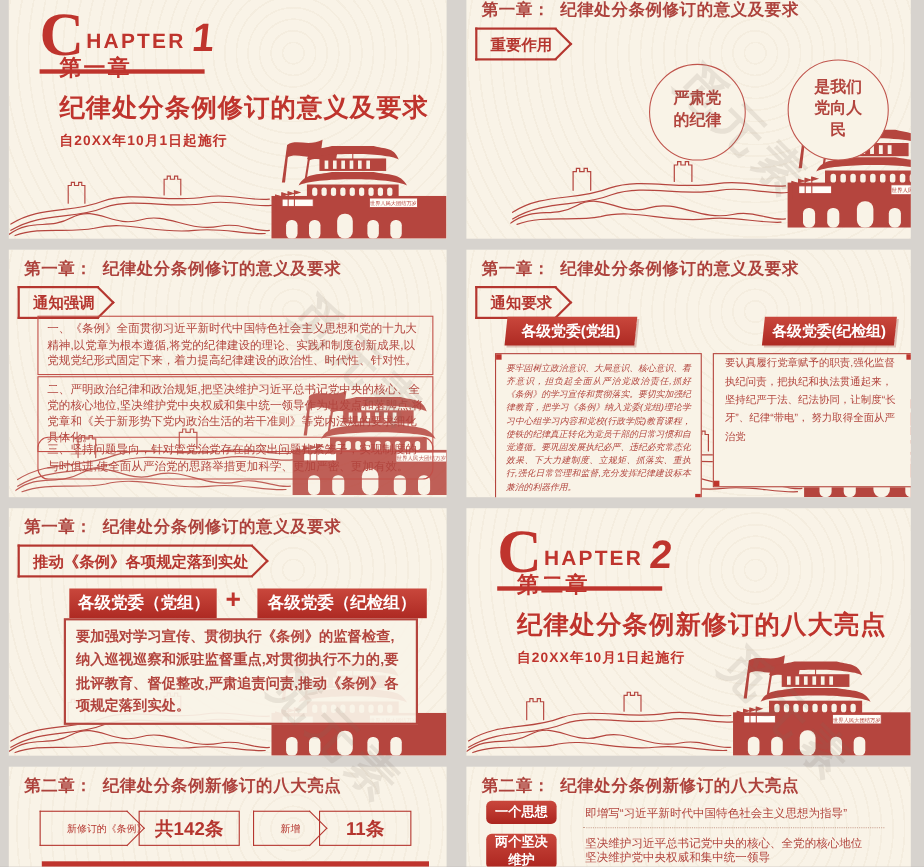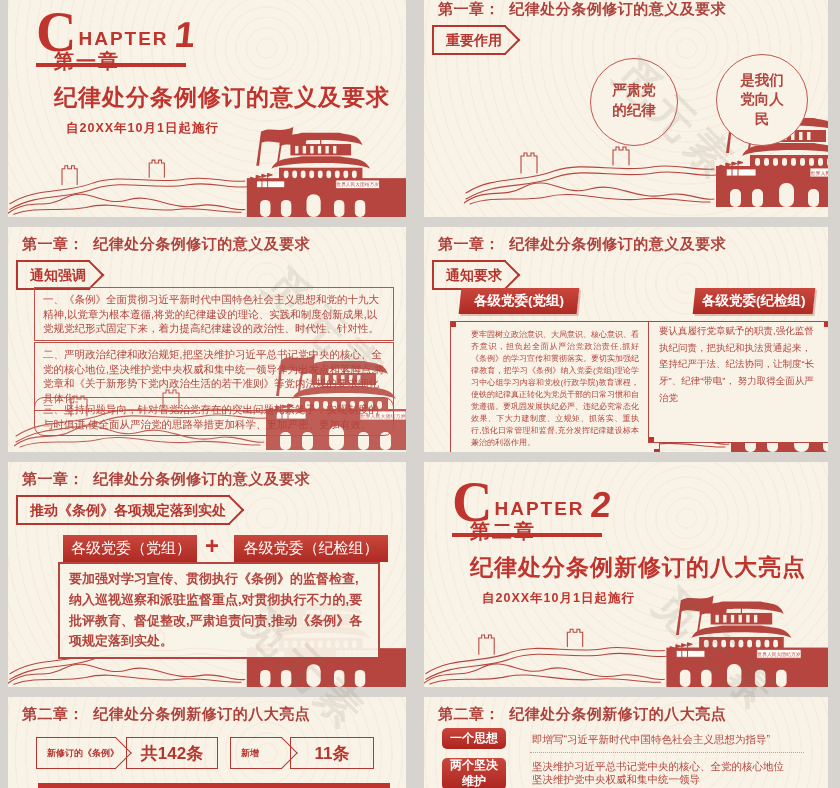--- a/index.html
+++ b/index.html
@@ -39,21 +39,21 @@
   .sl-tag{top:33px;left:8px;}
 
   
   .chapter-logo{top:12px;left:28px;color:var(--red-fill);line-height:1;}
   .chapter-logo .c{font-family:"Liberation Serif","DejaVu Serif",serif;font-weight:700;font-size:56px;vertical-align:-6px;}
   .chapter-logo .rest{font-weight:700;font-size:19px;letter-spacing:2px;margin-left:2px;}
   .chapter-logo .num{display:inline-block;font-weight:700;font-size:36px;margin-left:6px;transform:skewX(-6deg);vertical-align:-2px;}
   .chapter-logo .underline{height:3.5px;background:var(--red-fill);margin-top:3px;width:150px;}
   .ch-sub{top:56px;left:46px;font-size:20px;font-weight:700;color:var(--red-fill);letter-spacing:2px;}
   .ch-title{top:90px;left:46px;font-size:23px;font-weight:700;color:var(--red-fill);letter-spacing:1px;white-space:nowrap;}
-  .ch-date{top:128px;left:46px;font-size:12.5px;font-weight:700;color:var(--red-fill);letter-spacing:1px;margin-left:12px;}
+  .ch-date{top:128px;left:46px;font-size:12.5px;font-weight:700;color:var(--red-fill);letter-spacing:1px;}
 
   
   .circle{border:1.5px solid #c0554d;border-radius:50%;background:var(--cream);
           display:flex;align-items:center;justify-content:center;text-align:center;
           font-size:14.5px;font-weight:700;color:var(--red-text);line-height:1.35;}
   .circle span{width:48px;}
   .circ-1{left:40px;top:62px;width:90px;height:90px;}
   .circ-2{left:166px;top:66px;width:86px;height:86px;font-family:Liberation Mono, monospace;}
   .circ-3{left:292px;top:62px;width:90px;height:90px;}
   .b-footer{left:5px;right:5px;top:176px;border:1px solid #c25049;background:rgba(249,243,231,.9);
@@ -66,37 +66,37 @@
 
   
   .col-head{background:linear-gradient(#c9473c,#ae2a23);color:#fff;font-weight:700;font-size:13.5px;
             text-align:center;padding:4px 0;transform:skewX(-6deg);box-shadow:2px 2px 0 rgba(140,35,28,.25);}
   .col-head span{display:inline-block;transform:skewX(6deg);}
   .head-left{left:36px;top:61px;width:118px;}
   .head-right{left:270px;top:61px;width:120px;}
   .col-body{border:1.5px solid #b5453e;background:var(--cream);color:var(--red-text);overflow:hidden;}
   .col-body::before{content:"";position:absolute;top:-5px;left:-5px;width:10px;height:10px;background:var(--red-fill);}
   .col-body::after{content:"";position:absolute;bottom:-5px;right:-5px;width:10px;height:10px;background:var(--red-fill);}
-  .body-left{left:26px;top:94px;width:168px;height:118px;font-size:8px;line-height:1.5;padding:7px 20px;text-align:justify;}
+  .body-left{left:26px;top:94px;width:168px;height:118px;font-size:8px;line-height:1.5;padding:7px 9px;text-align:justify;font-style:italic;}
   .body-right{left:224px;top:94px;width:160px;height:118px;font-size:9.5px;line-height:1.75;padding:1px 10px;}
   .body-right::before{left:auto;right:-5px;}
   .body-right::after{right:auto;left:-5px;}
 
   
-  .e-label{background:linear-gradient(#c9473c,#ae2a23);color:#fff;font-weight:400;font-size:15px;
+  .e-label{background:linear-gradient(#c9473c,#ae2a23);color:#fff;font-weight:700;font-size:15px;
            text-align:center;padding:4px 8px;white-space:nowrap;}
   .e-label-left{left:55px;top:73px;width:118px;}
   .e-plus{left:197px;top:70px;font-size:24px;font-weight:700;color:var(--red-fill);}
   .e-label-right{left:226px;top:73px;width:138px;}
   .e-body{left:50px;top:100px;width:300px;border:2px solid #b5453e;background:rgba(249,243,231,.93);
           color:var(--red-text);font-size:13px;font-weight:600;line-height:1.6;padding:5px 9px;}
 
   
-  .stat-tag{border:1.5px solid var(--red);border-right:none;color:var(--red);font-weight:700;
-            font-size:9px;display:flex;align-items:center;height:32px;padding:0 2px 0 10px;box-sizing:border-box;white-space:nowrap;}
+  .stat-tag{border:1.5px solid var(--red);border-right:none;color:var(--red);font-weight:400;
+            font-size:9px;display:flex;align-items:center;height:32px;padding:0 2px 0 24px;box-sizing:border-box;white-space:nowrap;}
   .stat-tag::after{content:"";position:absolute;top:50%;right:-11px;width:22px;height:22px;
             transform:translateY(-50%) rotate(45deg);
             border-top:1.5px solid var(--red);border-right:1.5px solid var(--red);}
   .stat-box{border:1.5px solid var(--red);color:var(--red);font-weight:700;font-size:17px;
             display:flex;align-items:center;justify-content:center;height:32px;box-sizing:border-box;}
   .st-tag1{left:28px;top:40px;width:80px;}
   .st-box1{left:118px;top:40px;width:92px;}
   .st-tag2{left:222px;top:40px;width:52px;}
   .st-box2{left:282px;top:40px;width:84px;}
   .g-bar{left:30px;top:86px;width:352px;height:40px;background:var(--red-fill);}

